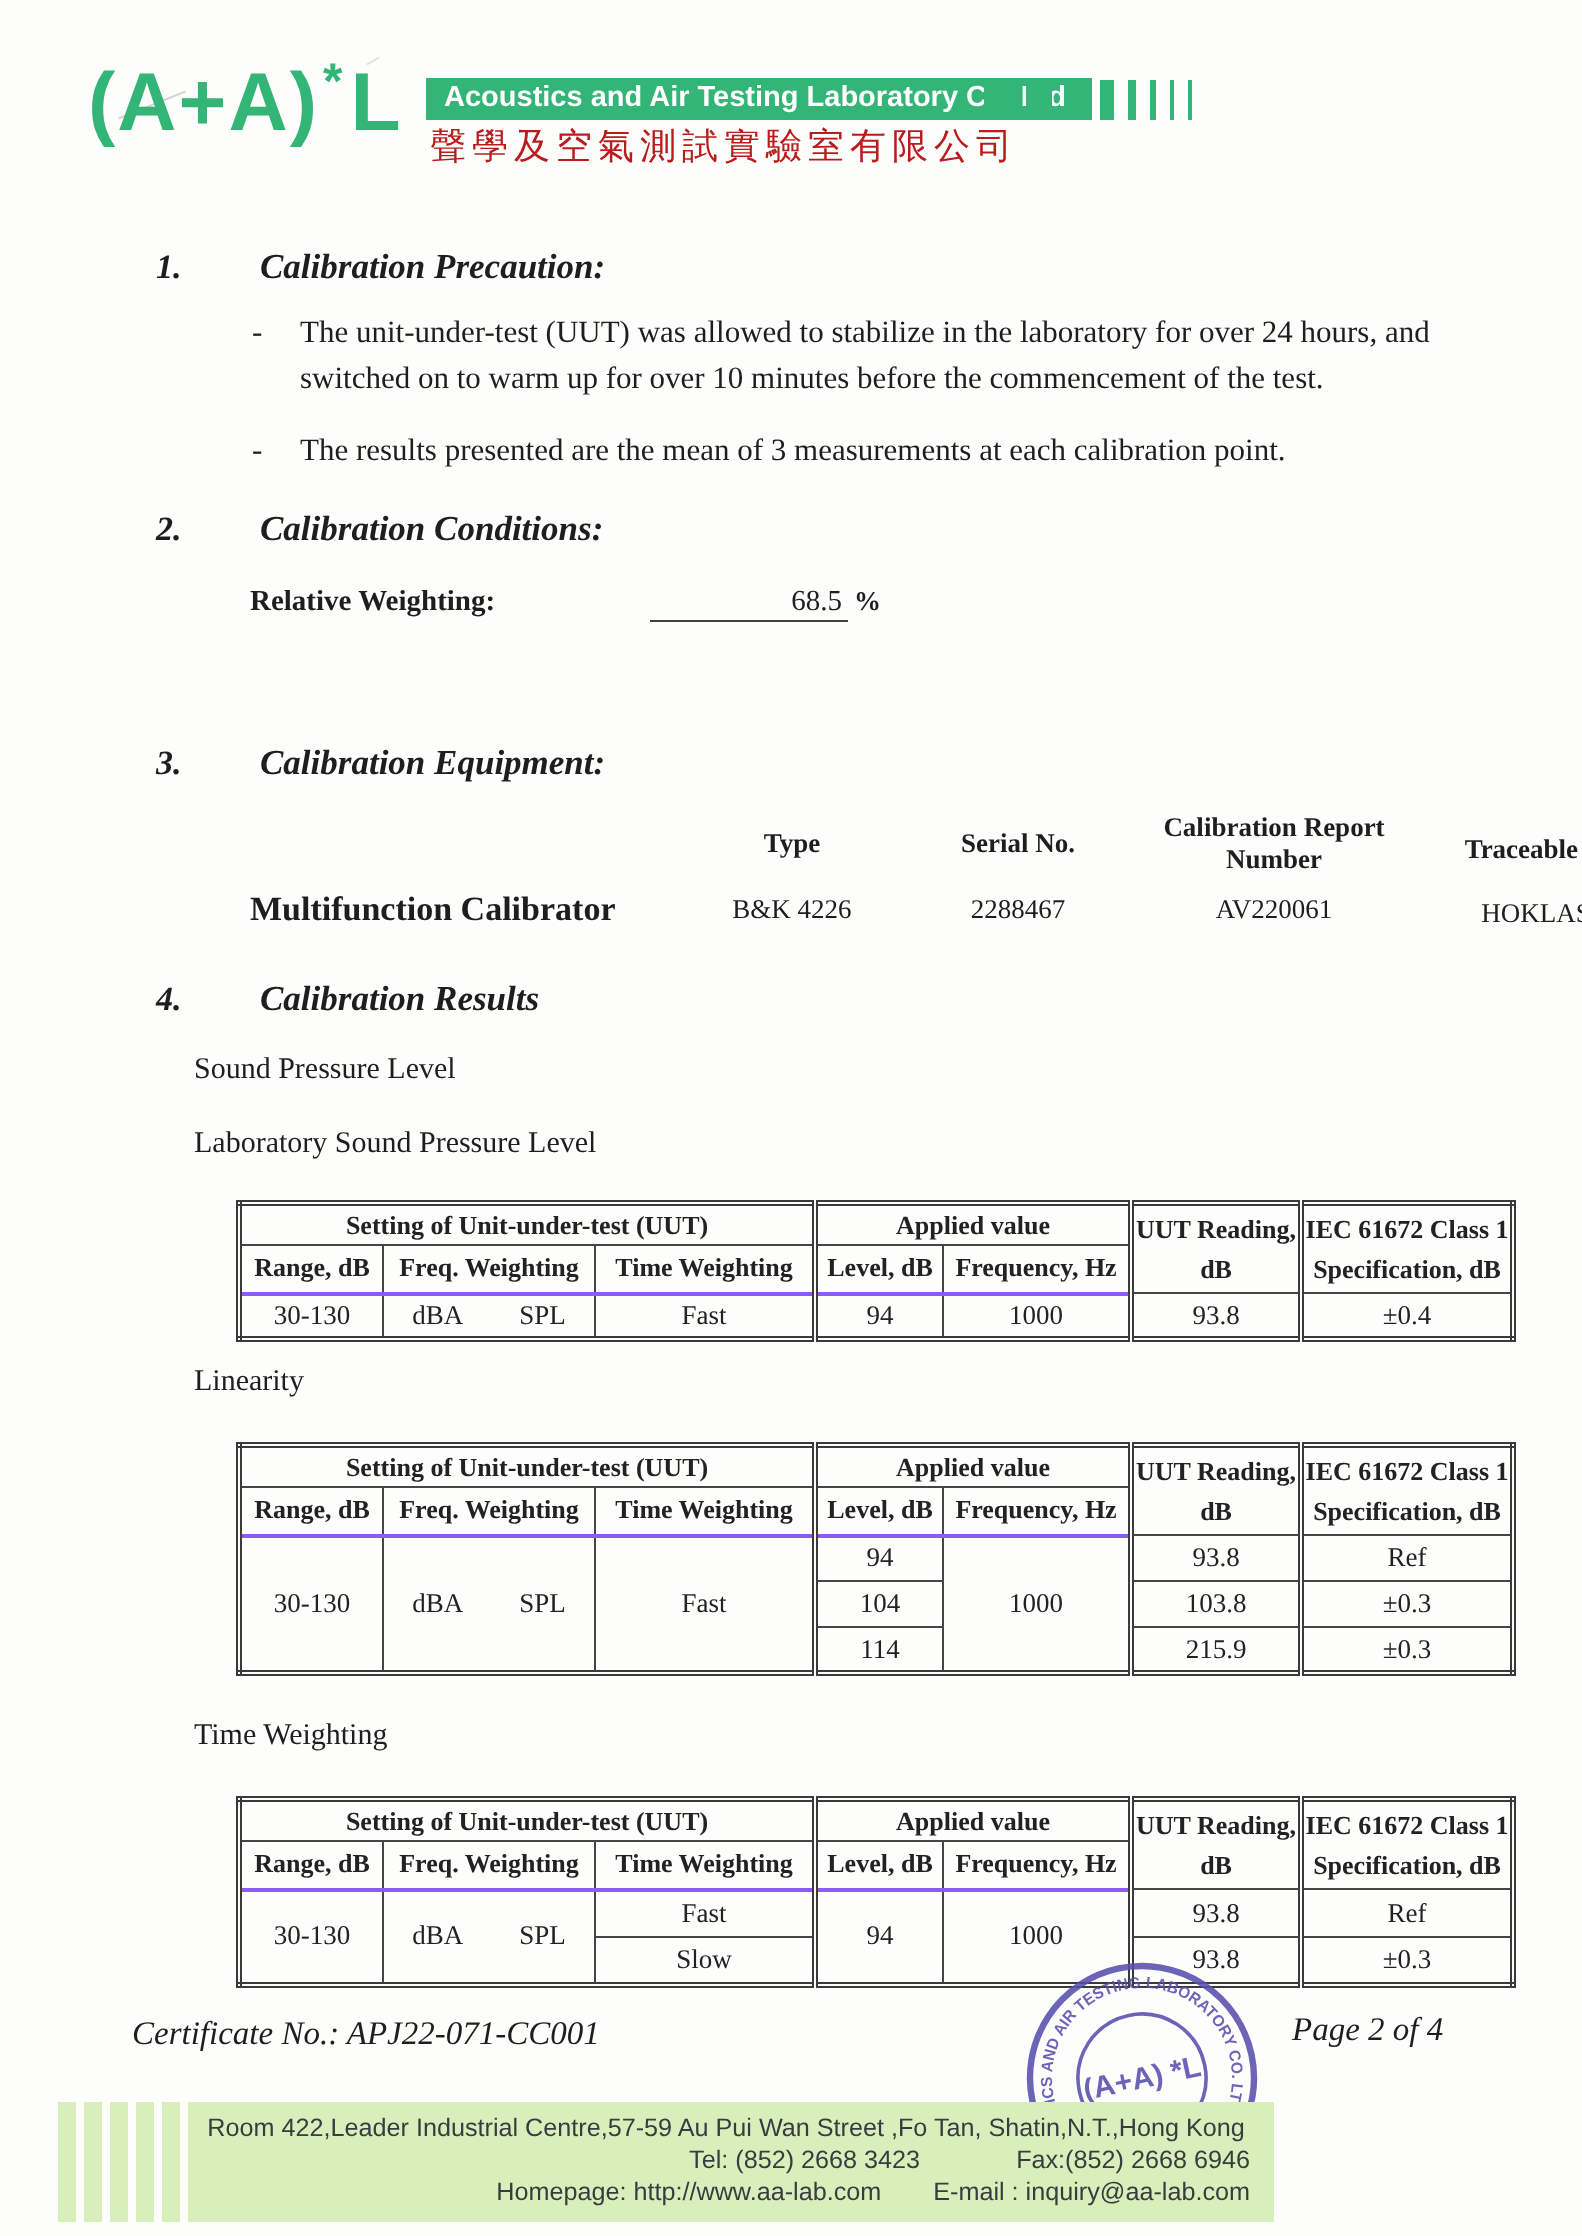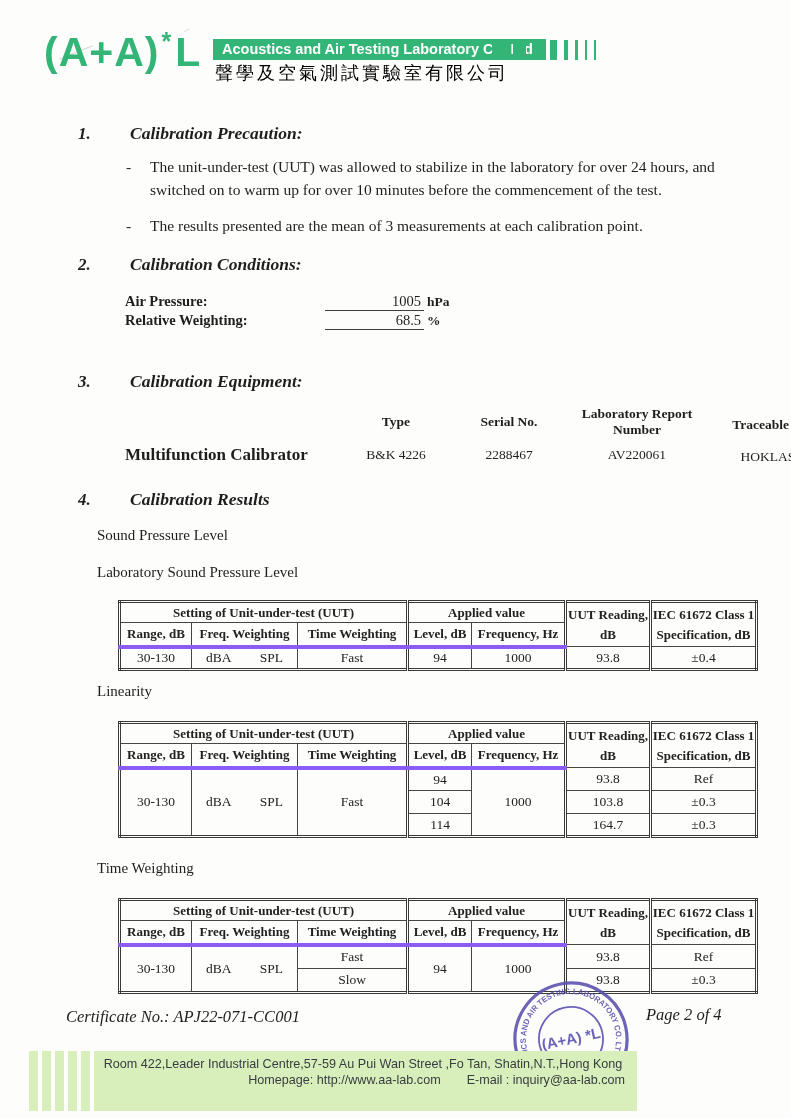--- a/index.html
+++ b/index.html
@@ -19,21 +19,21 @@
   .logo .star{font-size:25px;vertical-align:16px;margin:0 3px 0 2px;}
   .banner{
     left:213px;top:39px;height:21px;line-height:21px;padding:0 9px;
     background:#33b577;color:#ffffff;
     font-family:"Liberation Sans", sans-serif;font-weight:bold;font-size:14.5px;
     white-space:nowrap;
   }
   .bars{left:492px;top:39px;height:21px;display:flex;align-items:center;gap:7px;}
   .bars span{display:block;height:20px;background:#33b577;}
   .zh{
-    left:215px;top:61px;color:#000000;font-size:18px;letter-spacing:3px;
+    left:215px;top:61px;color:#b91c1c;font-size:18px;letter-spacing:3px;
     font-family:"Liberation Sans", sans-serif;white-space:nowrap;
   }
   .pen-mark{left:58px;top:52px;width:36px;border-top:1.6px solid #b4b4b4;
     transform:rotate(-22deg);opacity:.55;}
   .pen-dot{left:183px;top:30px;width:7px;border-top:1.4px solid #c2c2c2;
     transform:rotate(-30deg);opacity:.5;}
 
   
   .sec-num{font-weight:bold;font-style:italic;font-size:17px;}
   .sec-title{font-weight:bold;font-style:italic;font-size:17.5px;white-space:nowrap;}
@@ -65,21 +65,21 @@
   }
   table.rt td{
     border:1px solid #454545;text-align:center;padding:0;
     font-size:13.5px;color:#222;
   }
   table.rt tr.g{height:21px;}
   table.rt tr.h2{height:24px;}
   table.rt tr.d{height:23px;}
   table.rt tr.d24{height:24px;}
   table.rt .hd{font-weight:bold;font-size:13px;}
-  table.rt tr.h2 td{border-bottom:4px solid #8b5cf6;}
+  table.rt tr.h2 td{border-bottom:2px solid #8b5cf6;}
   table.rt td.dr{border-right:3px double #3a3a3a;}
   table.rt td.dual{font-weight:bold;font-size:13px;}
   table.rt td.dual div{line-height:20px;}
   .fw{display:inline-flex;gap:28px;}
 
   
   .cert{left:66px;top:1007px;font-style:italic;font-size:16.5px;white-space:nowrap;}
   .pageno{left:646px;top:1005px;font-style:italic;font-size:16.5px;white-space:nowrap;}
   .stamp{left:511px;top:979px;width:120px;height:120px;opacity:.88;
     transform:rotate(-12deg);}
@@ -126,40 +126,35 @@
 <div class="abs bullet-text" style="left:150px;top:156px">The unit-under-test (UUT) was allowed to stabilize in the laboratory for over 24 hours, and switched on to warm up for over 10 minutes before the commencement of the test.</div>
 
 <div class="abs bullet-dash" style="left:126px;top:217px">-</div>
 <div class="abs bullet-text" style="left:150px;top:215px">The results presented are the mean of 3 measurements at each calibration point.</div>
 
 <div class="abs sec-num" style="left:78px;top:255px">2.</div>
 <div class="abs sec-title" style="left:130px;top:254px">Calibration Conditions:</div>
 
 <div class="abs cond">
   <div class="cond-row">
-    <span class="cond-label">Air Pressure:</span>
-    <span class="cond-value">1005</span>
-    <span class="cond-unit">hPa</span>
-  </div>
-  <div class="cond-row">
     <span class="cond-label">Relative Weighting:</span>
     <span class="cond-value">68.5</span>
     <span class="cond-unit">%</span>
   </div>
 </div>
 
 <div class="abs sec-num" style="left:78px;top:372px">3.</div>
 <div class="abs sec-title" style="left:130px;top:371px">Calibration Equipment:</div>
 
 <div class="abs eq-row" style="top:406px">
   <div class="eq-name"></div>
   <div class="eq-col eq-c1 eq-head">Type</div>
   <div class="eq-col eq-c2 eq-head">Serial No.</div>
   <div class="eq-col eq-c3 eq-head">
-    <div>Laboratory Report</div>
+    <div>Calibration Report</div>
     <div>Number</div>
   </div>
   <div class="eq-col eq-c4 eq-head" style="padding-top:6px">Traceable to</div>
 </div>
 
 <div class="abs eq-row" style="top:444px">
   <div class="eq-name">Multifunction Calibrator</div>
   <div class="eq-col eq-c1">B&amp;K 4226</div>
   <div class="eq-col eq-c2">2288467</div>
   <div class="eq-col eq-c3">AV220061</div>
@@ -261,21 +256,21 @@
     <td class="dr">93.8</td>
     <td>Ref</td>
   </tr>
   <tr class="d">
     <td>104</td>
     <td class="dr">103.8</td>
     <td>±0.3</td>
   </tr>
   <tr class="d">
     <td>114</td>
-    <td class="dr">164.7</td>
+    <td class="dr">215.9</td>
     <td>±0.3</td>
   </tr>
 </tbody>
   </table>
 
 <div class="abs plain-label" style="left:97px;top:860px">Time Weighting</div>
 
 <table class="rt abs" style="left:118px;top:898px">
   <colgroup>
       <col style="width:72px">
@@ -337,17 +332,21 @@
   </defs>
   <text font-family="Liberation Sans, sans-serif" font-size="8" font-weight="bold" fill="#574fae">
     <textPath href="#ringArc" startOffset="0" textLength="205" lengthAdjust="spacingAndGlyphs">ACOUSTICS AND AIR TESTING LABORATORY CO. LTD.</textPath>
   </text>
   <text x="60" y="65" text-anchor="middle" font-family="Liberation Sans, sans-serif" font-size="15" font-weight="bold" fill="#574fae">(A+A) *L</text>
   <text x="60" y="104" text-anchor="middle" font-family="Liberation Sans, sans-serif" font-size="8" fill="#574fae">✱</text>
 </svg>
 
 <div class="abs footer-bar">
   <div class="f-line1">Room 422,Leader Industrial Centre,57-59 Au Pui Wan Street ,Fo Tan, Shatin,N.T.,Hong Kong</div>
+  <div class="f-line2">
+    <span>Tel: (852) 2668 3423</span>
+    <span>Fax:(852) 2668 6946</span>
+  </div>
   <div class="f-line3">
     <span>Homepage: http://www.aa-lab.com</span>
     <span>E-mail : inquiry@aa-lab.com</span>
   </div>
 </div>
 
 </body></html>

